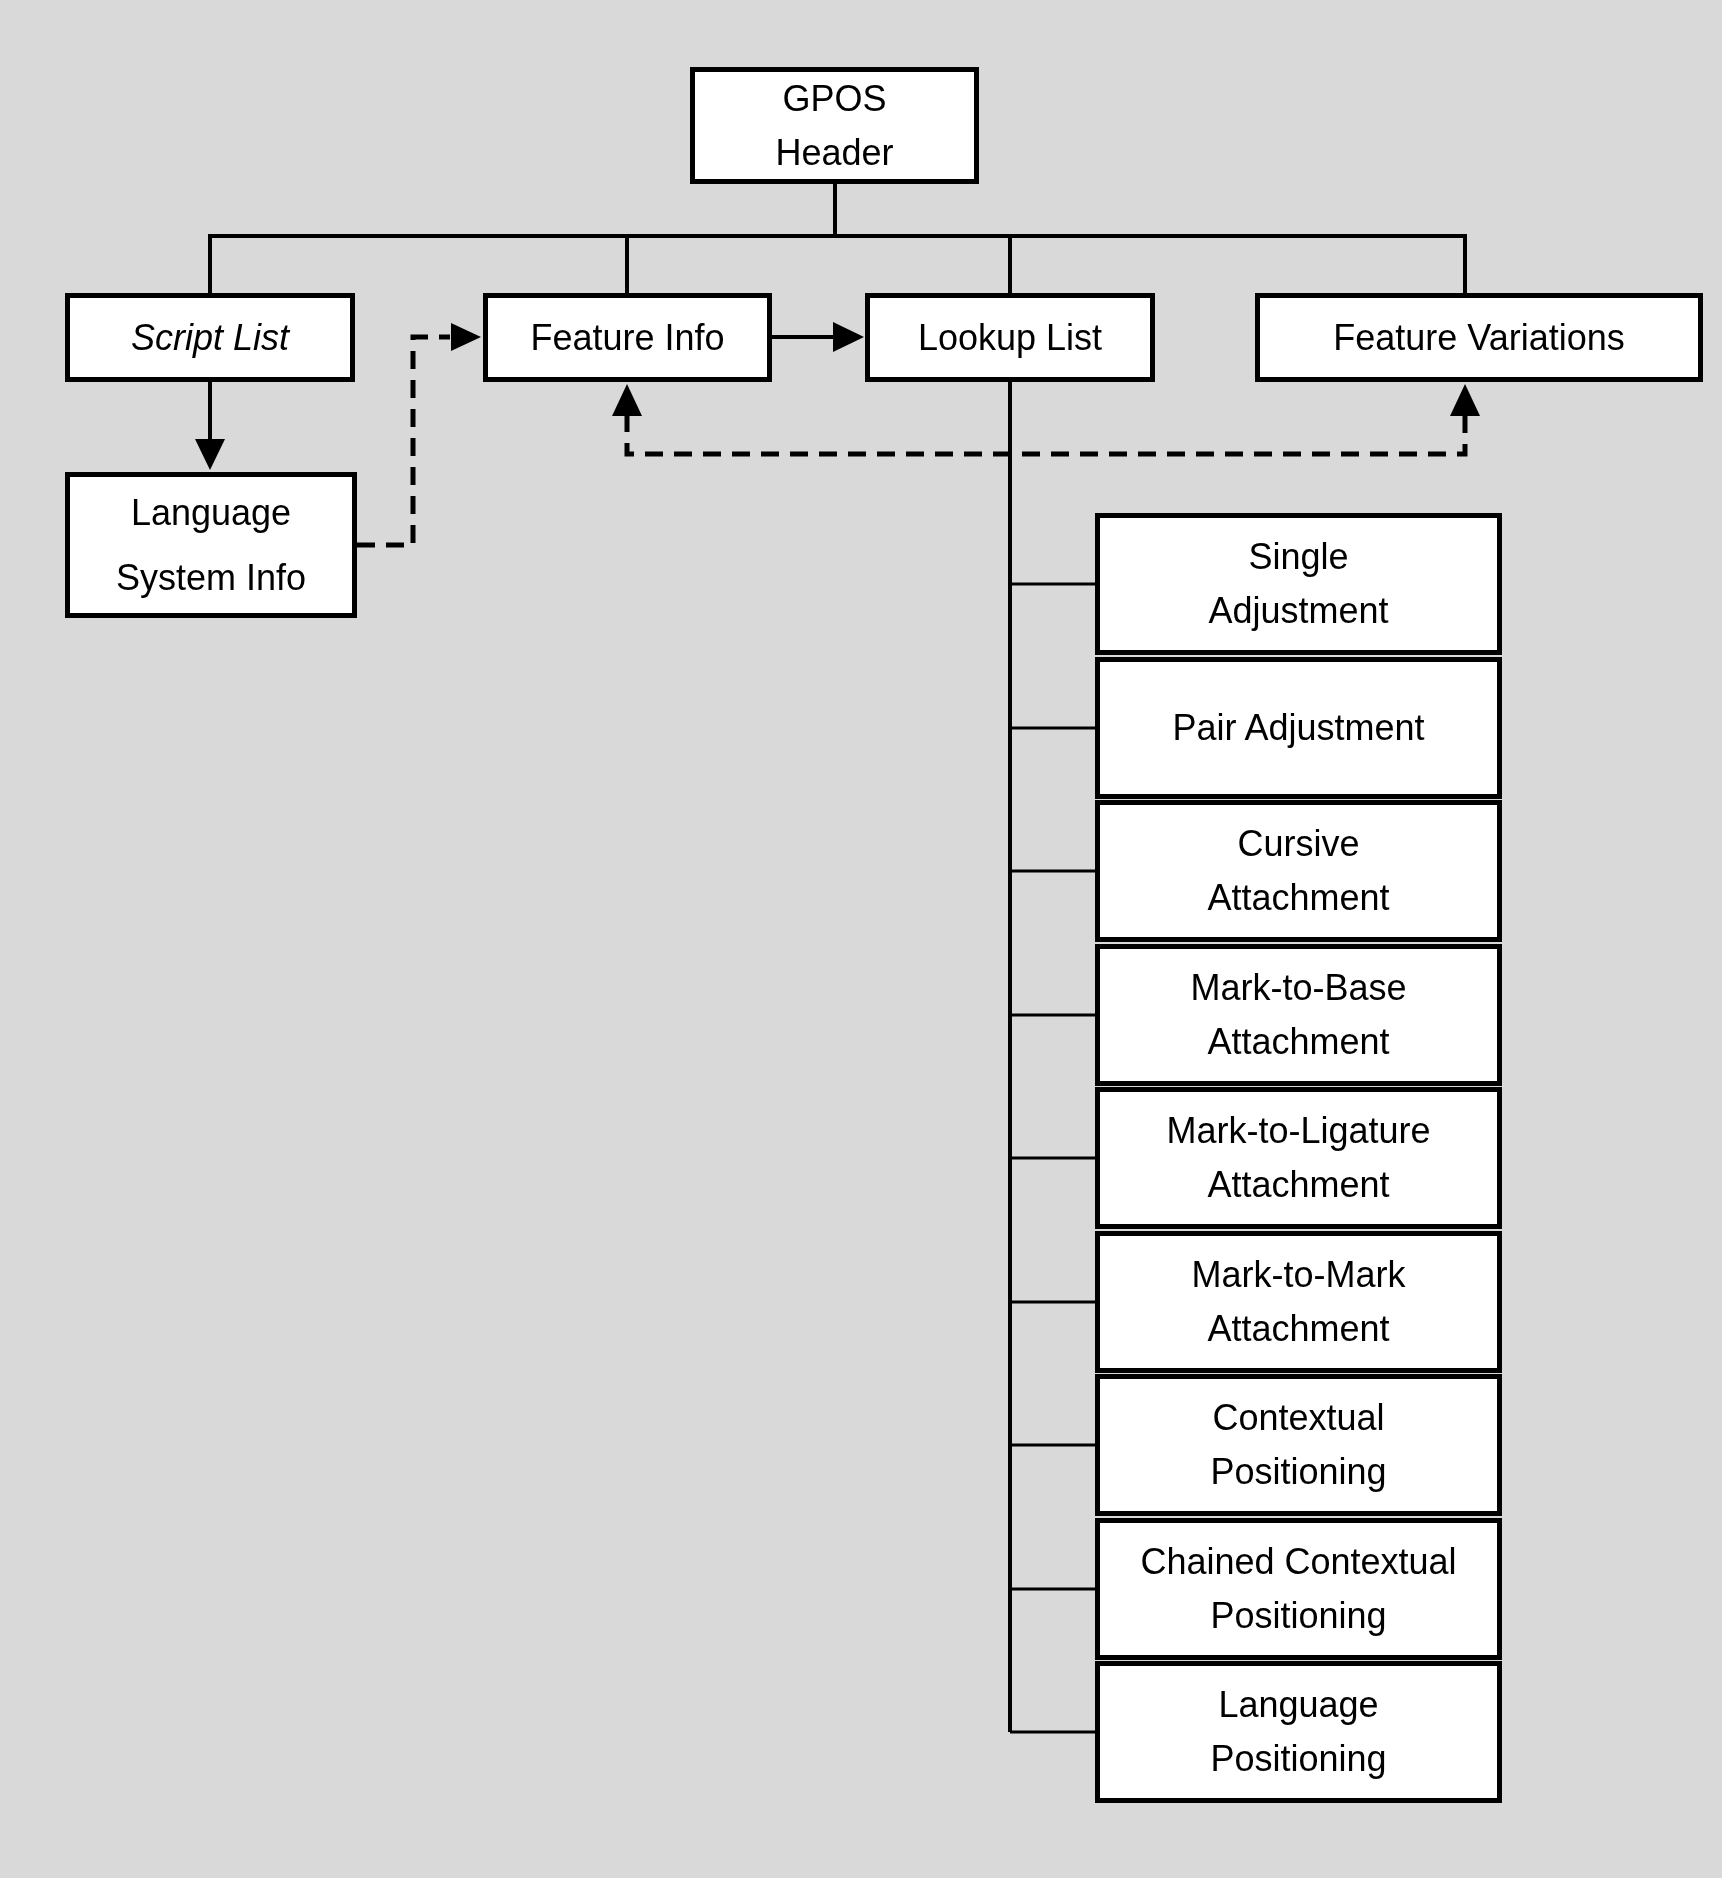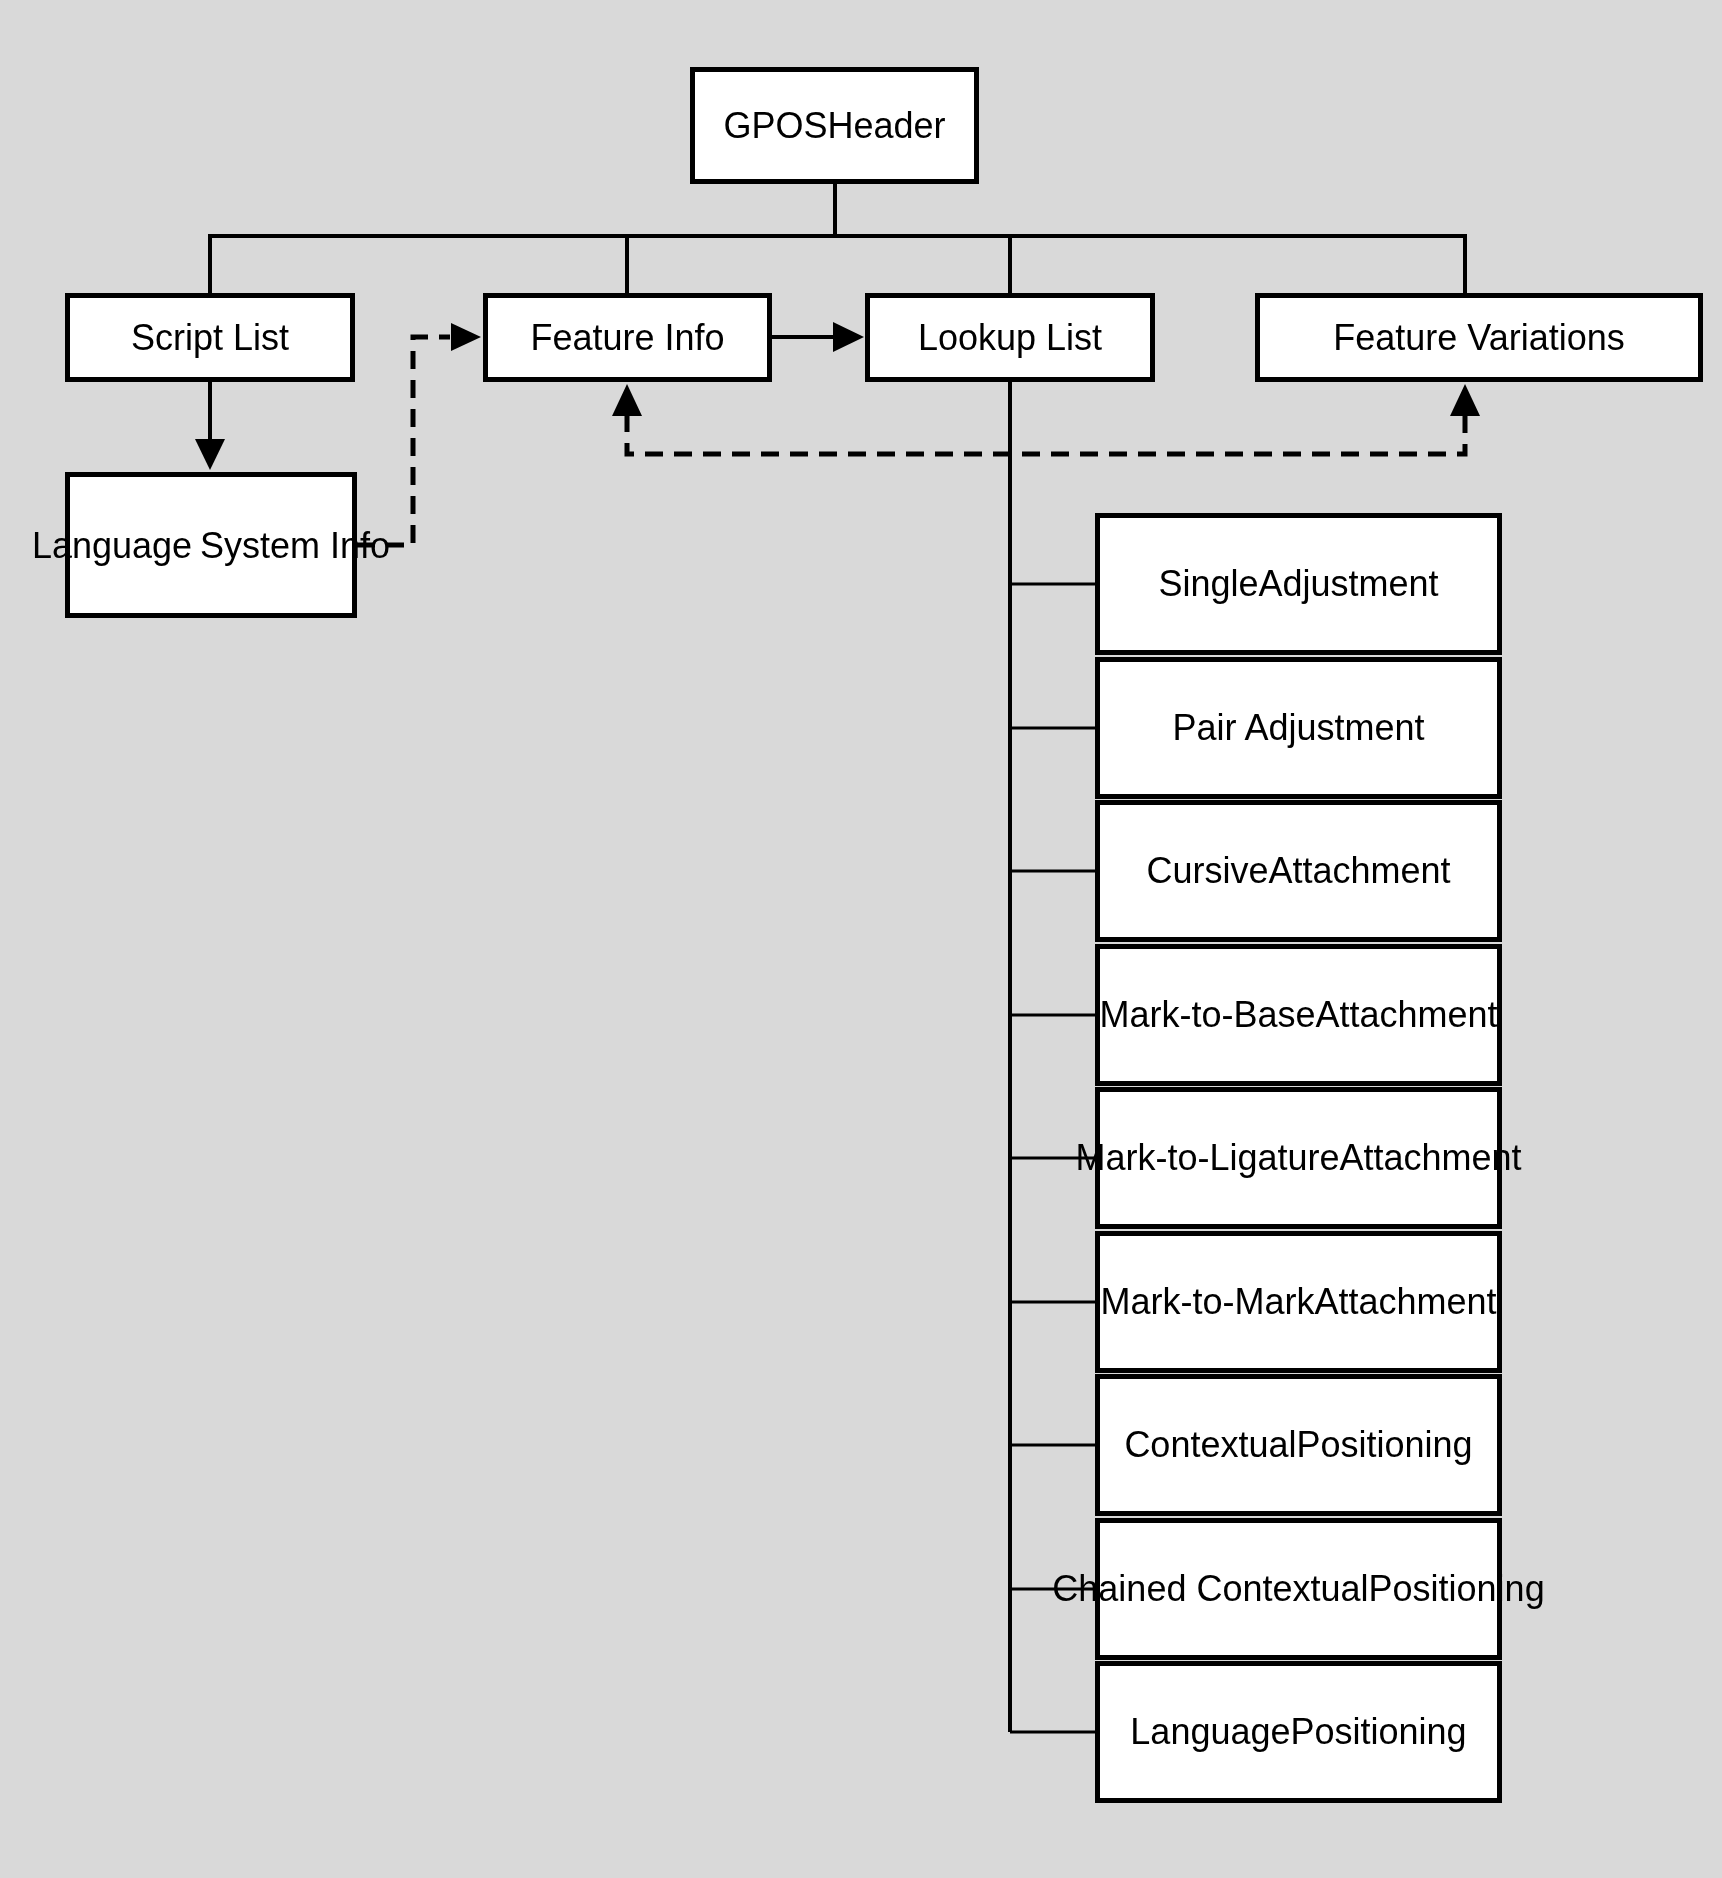--- a/index.html
+++ b/index.html
@@ -25,33 +25,33 @@
   .edges {
     position: absolute;
     left: 0; top: 0;
     width: 1722px; height: 1878px;
   }
   .node {
     position: absolute;
     background: var(--box-fill);
     border: 5px solid var(--line);
     display: flex;
-    flex-direction: row;
+    flex-direction: column;
     align-items: center;
     justify-content: center;
     text-align: center;
     font-size: 36px;
     line-height: 54px;
     white-space: nowrap;
   }
   .node span { display: block; }
   .node span:empty { display: none; }
   
   .n-gpos      { left: 690px;  top: 67px;  width: 289px; height: 117px; }
-  .n-script    { left: 65px;   top: 293px; width: 290px; height: 89px;  }
+  .n-script    { left: 65px;   top: 293px; width: 290px; height: 89px; font-style: italic;  }
   .n-feature   { left: 483px;  top: 293px; width: 289px; height: 89px;  }
   .n-lookup    { left: 865px;  top: 293px; width: 290px; height: 89px;  }
   .n-variation { left: 1255px; top: 293px; width: 448px; height: 89px;  }
   .n-langsys   { left: 65px;   top: 472px; width: 292px; height: 146px; line-height: 57px; gap: 8px; }
   
   .sub { left: 1095px; width: 407px; height: 142px; position: absolute; }
   .sub-0 { top: 513px; }
   .sub-1 { top: 657px; }
   .sub-2 { top: 800px; }
   .sub-3 { top: 944px; }

